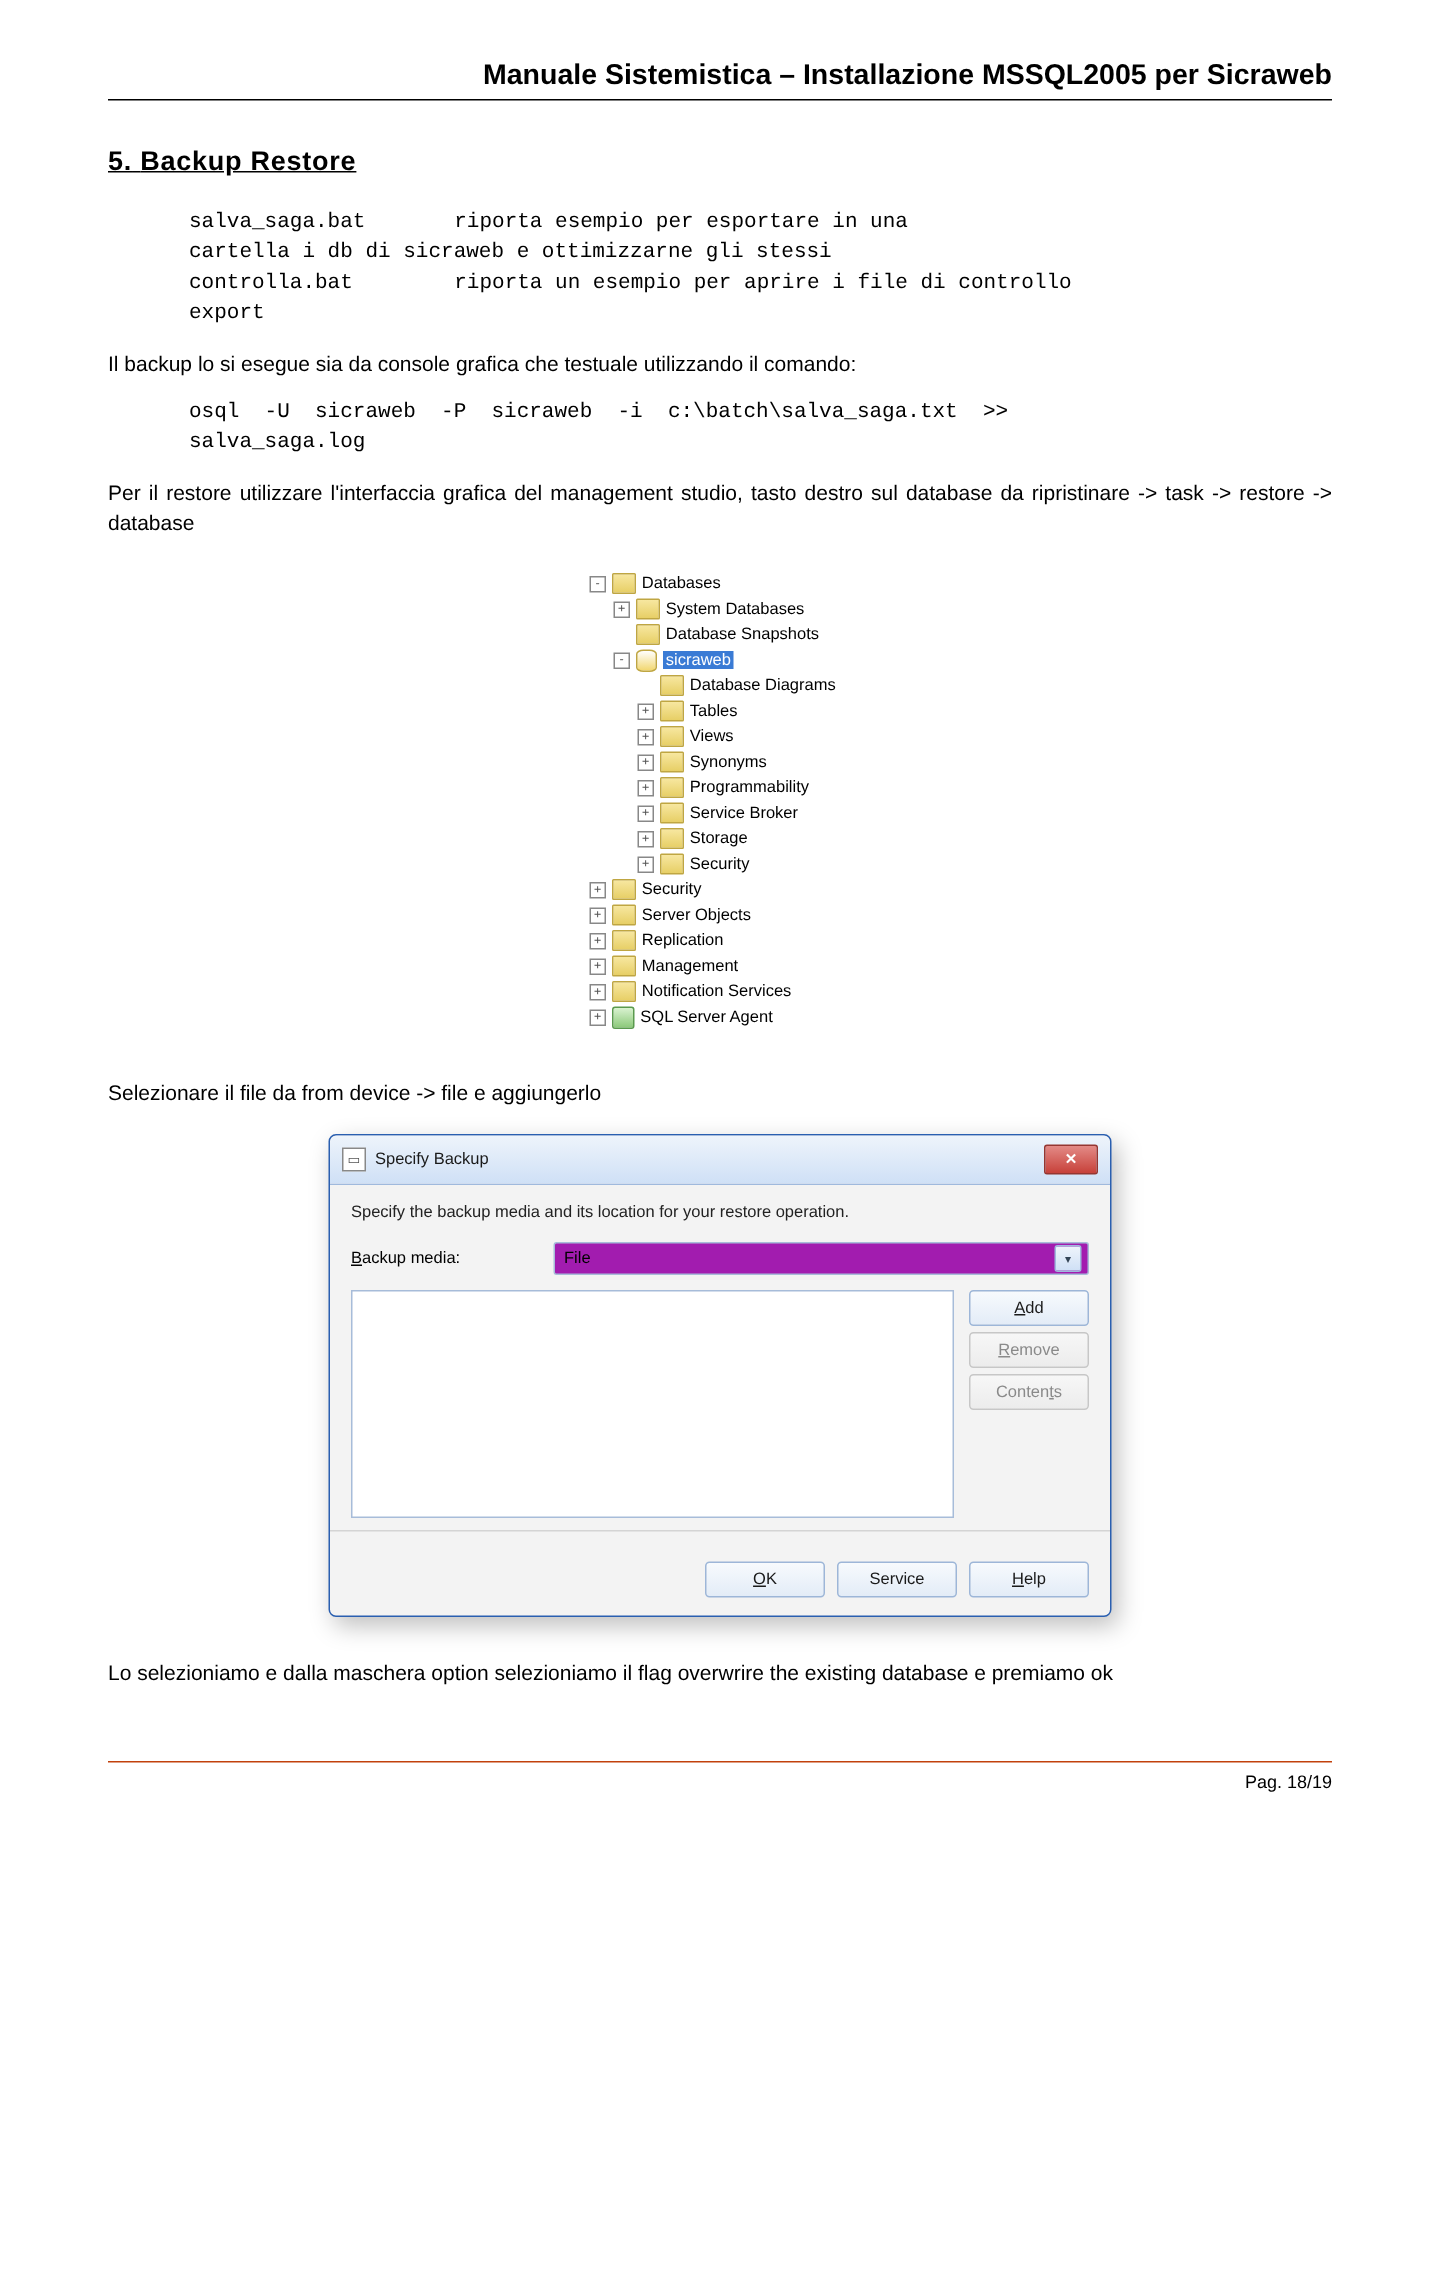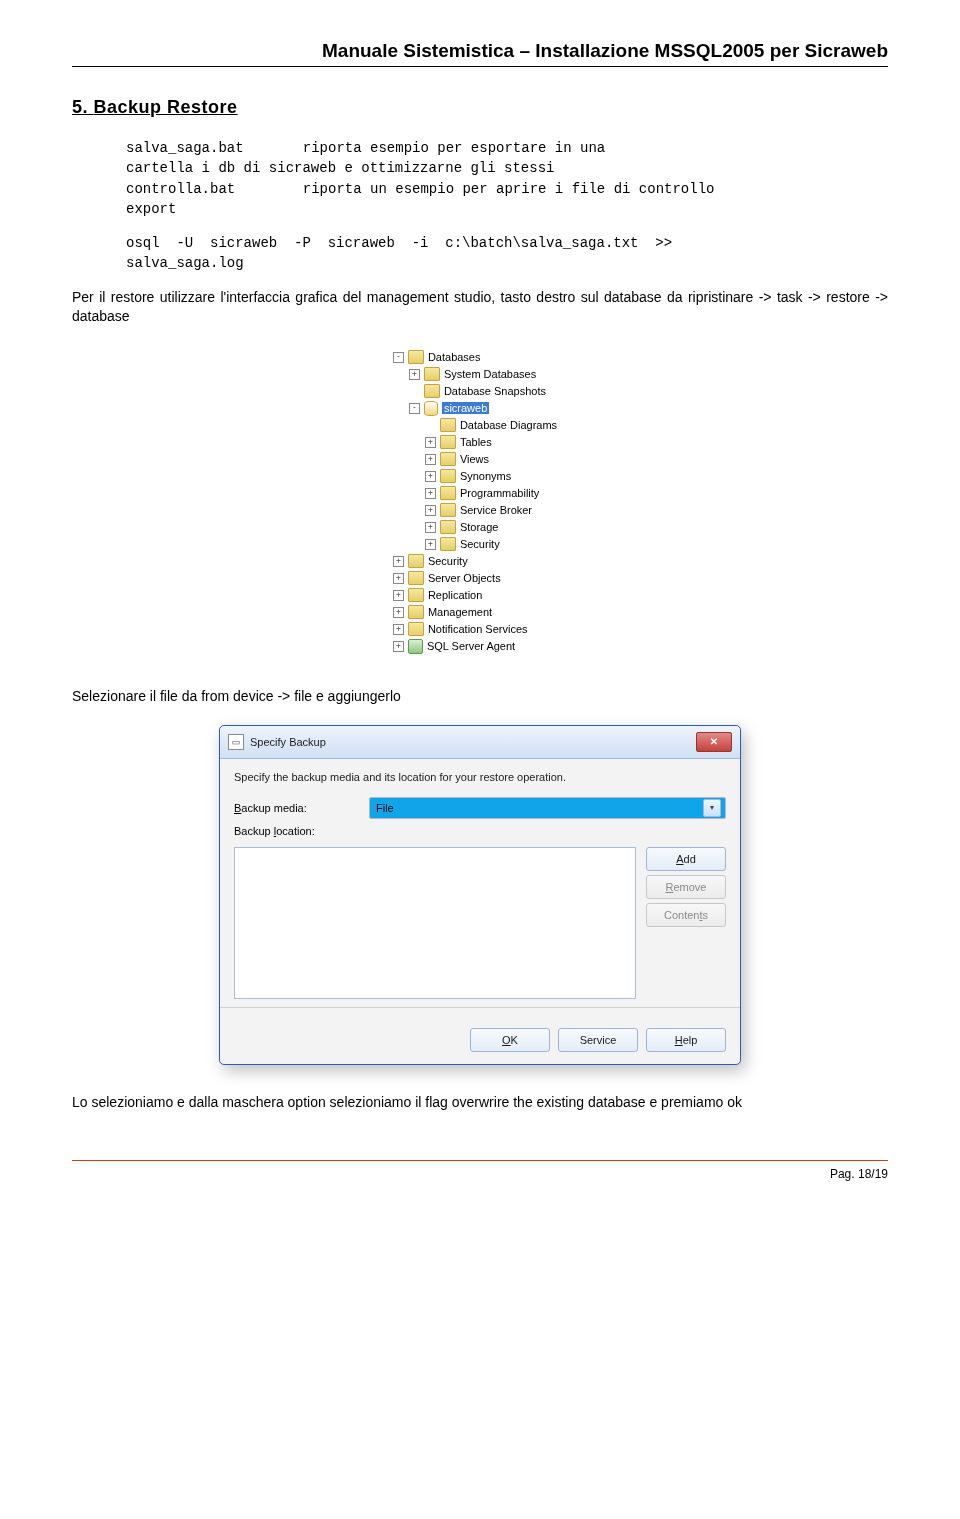--- a/index.html
+++ b/index.html
@@ -135,21 +135,21 @@
   }
   .dlg-body { padding: 12px 14px 10px 14px; }
   .dlg-instr { font-size:11px; color:#222; margin-bottom:14px; }
   .form-row { display:flex; align-items:center; margin: 6px 0; gap: 15px; }
   .form-label { width:120px; }
   .underline { text-decoration: underline; }
   .combo {
     flex:1;
     height:20px;
     border:1px solid #a7bcd9;
-    background:#0ea5e9;
+    background:#a21caf;
     border-radius:2px;
     display:flex;align-items:center;justify-content:space-between;
     padding:0 4px 0 6px;
   }
   .combo-arrow {
     width:16px;height:16px;
     background: linear-gradient(#eef4fb,#cfe0f6);
     border:1px solid #9fb9dd;border-radius:2px;
     display:flex;align-items:center;justify-content:center;font-size:8px;color:#345;
   }
@@ -201,20 +201,21 @@
     <span>5.</span>
     <span>Backup Restore</span>
   </h2>
 
 
   <div class="code-block"><span class="label" style="width:160px">salva_saga.bat</span>  <span>riporta esempio per esportare in una</span>
 <span>cartella i db di sicraweb e ottimizzarne gli stessi</span>
 <span class="label" style="width:160px">controlla.bat</span>  <span>riporta un esempio per aprire i file di controllo</span>
 <span>export</span></div>
 
+  <p class="body-text">Il backup lo si esegue sia da console grafica che testuale utilizzando il comando:</p>
 
   <div class="code-block"><span>osql  -U  sicraweb  -P  sicraweb  -i  c:\batch\salva_saga.txt  &gt;&gt;</span>
 <span>salva_saga.log</span></div>
 
   <p class="body-text justify">Per il restore utilizzare l'interfaccia grafica del management studio, tasto destro sul database da ripristinare -&gt; task -&gt; restore -&gt; database</p>
 
   <div class="figure">
     <div class="tree" id="tree"><div class="tree-row">
           <span class="indent" style="width: 16px;"></span>
           <span class="expander">-</span>
@@ -325,23 +326,20 @@
         <div class="dlg-instr">Specify the backup media and its location for your restore operation.</div>
 
         <div class="form-row">
           <div class="form-label"><span class="underline">B</span><span>ackup media:</span></div>
           <div class="combo">
             <span>File</span>
             <span class="combo-arrow">▾</span>
           </div>
         </div>
 
-        <div class="form-row" style="align-items:flex-start;">
-          <div class="form-label"><span>Backup </span><span class="underline">l</span><span>ocation:</span></div>
-        </div>
 
         <div class="row-flex">
           <div class="left">
             <div class="listbox"></div>
           </div>
           <div class="side-btns">
             <div class="btn">
                 <span class="underline">A</span>
                 <span>dd</span>
               </div>

